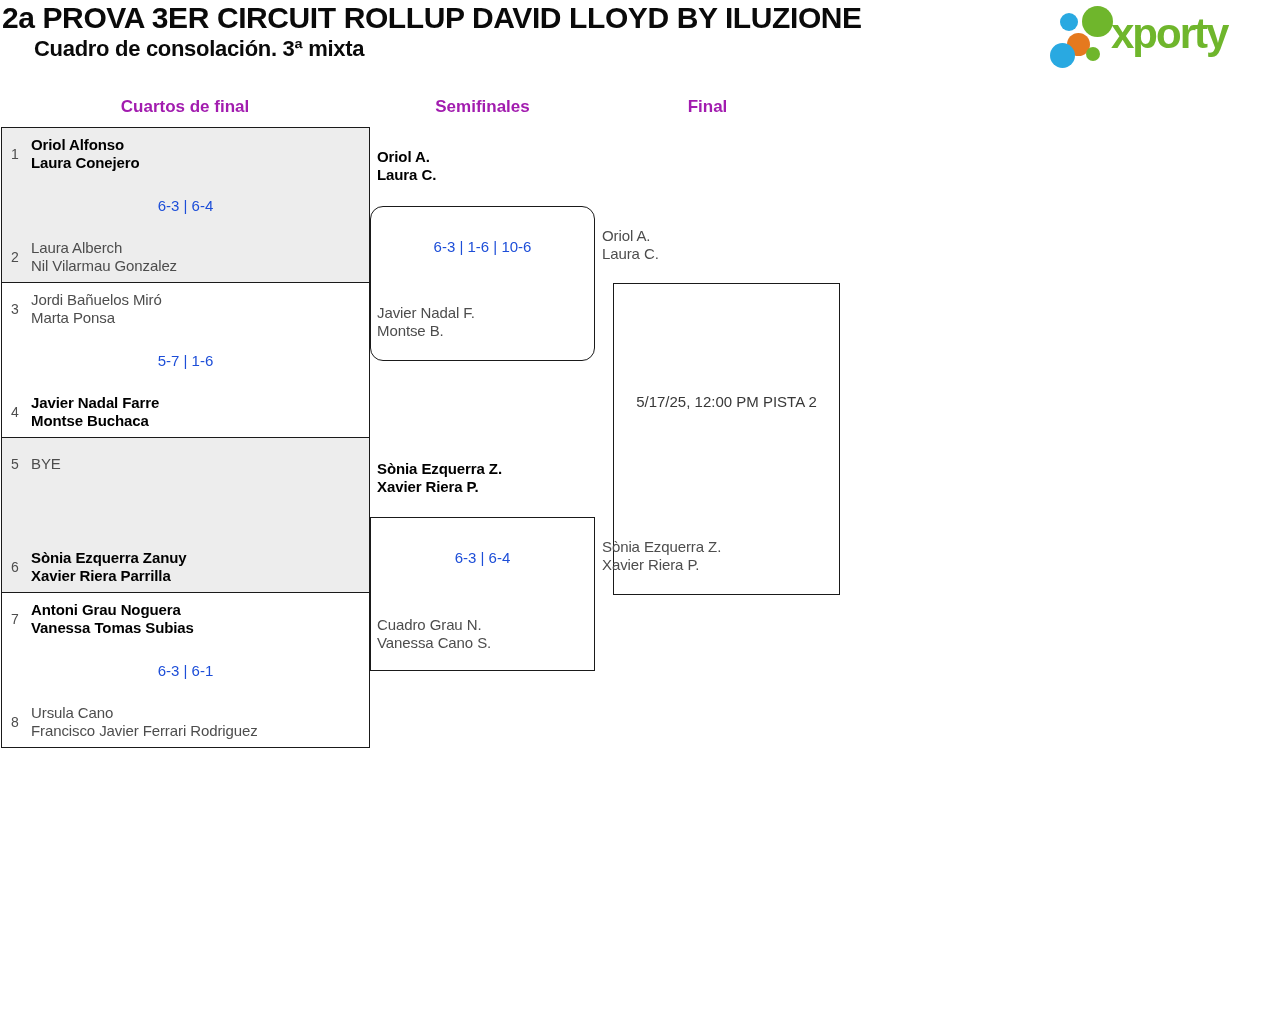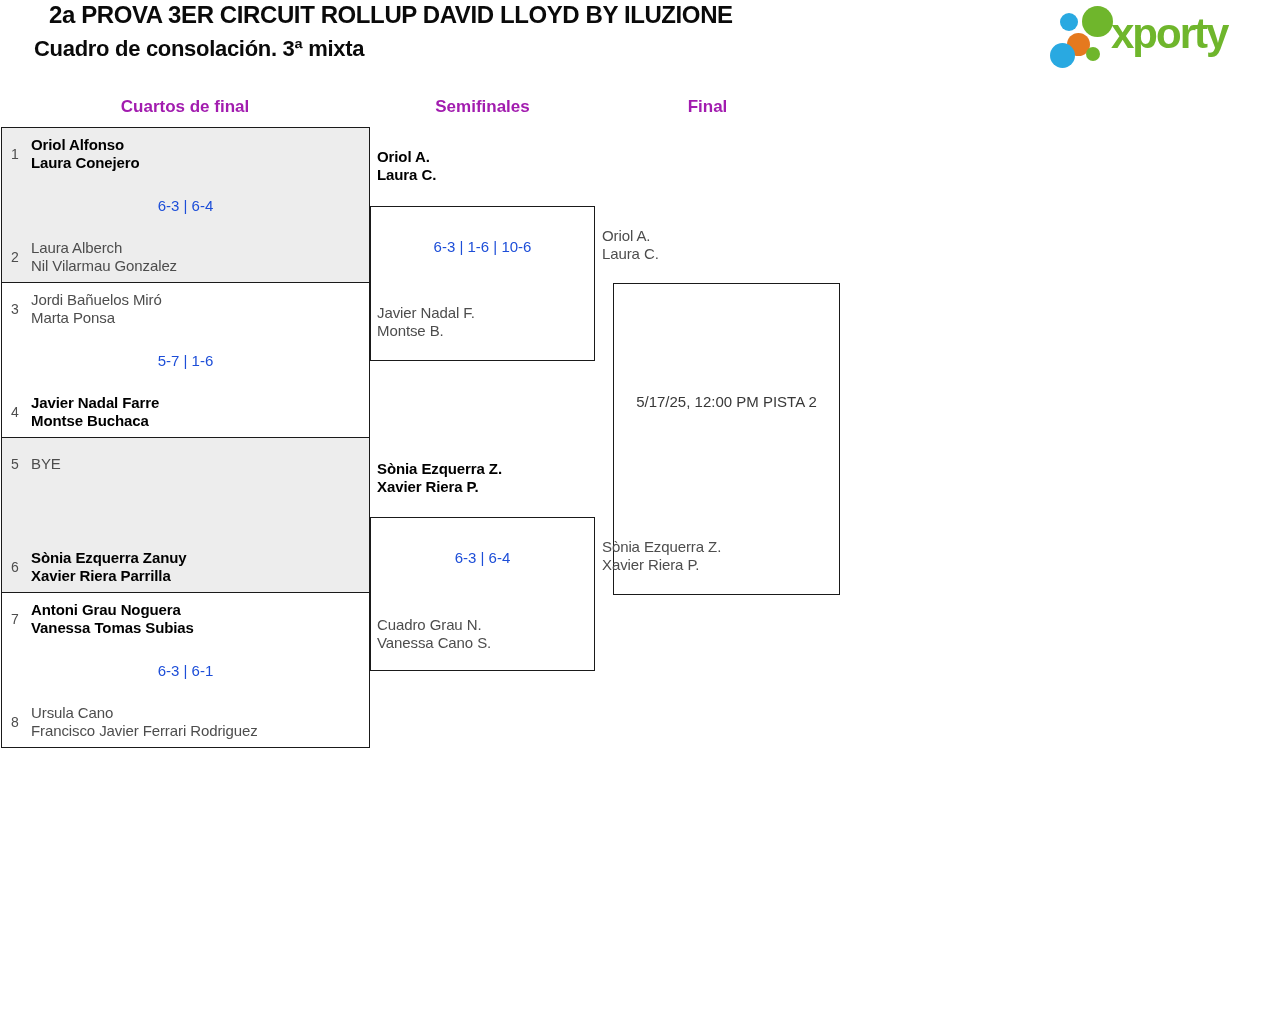--- a/index.html
+++ b/index.html
@@ -1,21 +1,21 @@
 <!DOCTYPE html>
 <html><head>
 <meta charset="utf-8">
 <style>
   html,body{margin:0;padding:0;background:#fff;}
   .page{
     position:relative;width:1280px;height:1015px;background:#ffffff;
     font-family:"Liberation Sans",sans-serif;overflow:hidden;color:#000;
   }
   
-  .title{position:absolute;left:2px;top:1px;font-size:24px;font-weight:700;letter-spacing:-0.4px;color:#0a0a0a;white-space:nowrap;margin-left:47px;}
+  .title{position:absolute;left:2px;top:1px;font-size:30px;font-weight:700;letter-spacing:-0.4px;color:#0a0a0a;white-space:nowrap;}
   .subtitle{position:absolute;left:2px;top:36px;font-size:22px;font-weight:600;letter-spacing:-0.3px;color:#0a0a0a;white-space:nowrap;margin-left:32px;}
   .logo{position:absolute;left:1045px;top:0;width:232px;height:68px;}
   .dot{position:absolute;border-radius:50%;}
   .dot-blue-top{left:15px;top:13px;width:18px;height:18px;background:#29a9e1;}
   .dot-green-big{left:37px;top:6px;width:31px;height:31px;background:#6fb62c;}
   .dot-orange{left:22px;top:33px;width:23px;height:23px;background:#e5791e;}
   .dot-green-small{left:41px;top:47px;width:14px;height:14px;background:#6fb62c;}
   .dot-blue-big{left:5px;top:43px;width:25px;height:25px;background:#29a9e1;}
   .logo-text{position:absolute;left:66px;top:13px;font-size:42px;line-height:42px;font-weight:700;letter-spacing:-2px;color:#6fb62c;}
   
@@ -24,21 +24,21 @@
   .ch-sf{left:370px;width:225px;}
   .ch-f{left:594px;width:227px;}
   
   .box{position:absolute;border:1px solid #1a1a1a;box-sizing:border-box;}
   .qf{left:1px;width:369px;height:156px;}
   .qf1{top:127px;background:#ededed;}
   .qf2{top:282px;background:#ffffff;}
   .qf3{top:437px;background:#ededed;}
   .qf4{top:592px;background:#ffffff;}
   .sf{left:370px;width:225px;background:#ffffff;}
-  .sf1{top:206px;height:155px;}
+  .sf1{top:206px;height:155px;border-radius:13px;}
   .sf2{top:517px;height:154px;}
   .final-box{left:613px;top:283px;width:227px;height:312px;background:#ffffff;}
   
   .slot{position:absolute;left:9px;right:8px;height:36px;display:flex;align-items:center;gap:7px;}
   .slot-top{top:8px;}
   .slot-bottom{top:111px;}
   .seed{min-width:13px;font-size:14px;color:#4d4d4d;flex:none;}
   .team{font-size:15px;line-height:18px;letter-spacing:-0.1px;}
   .tl{display:block;white-space:nowrap;}
   .winner{color:#000;font-weight:700;}

